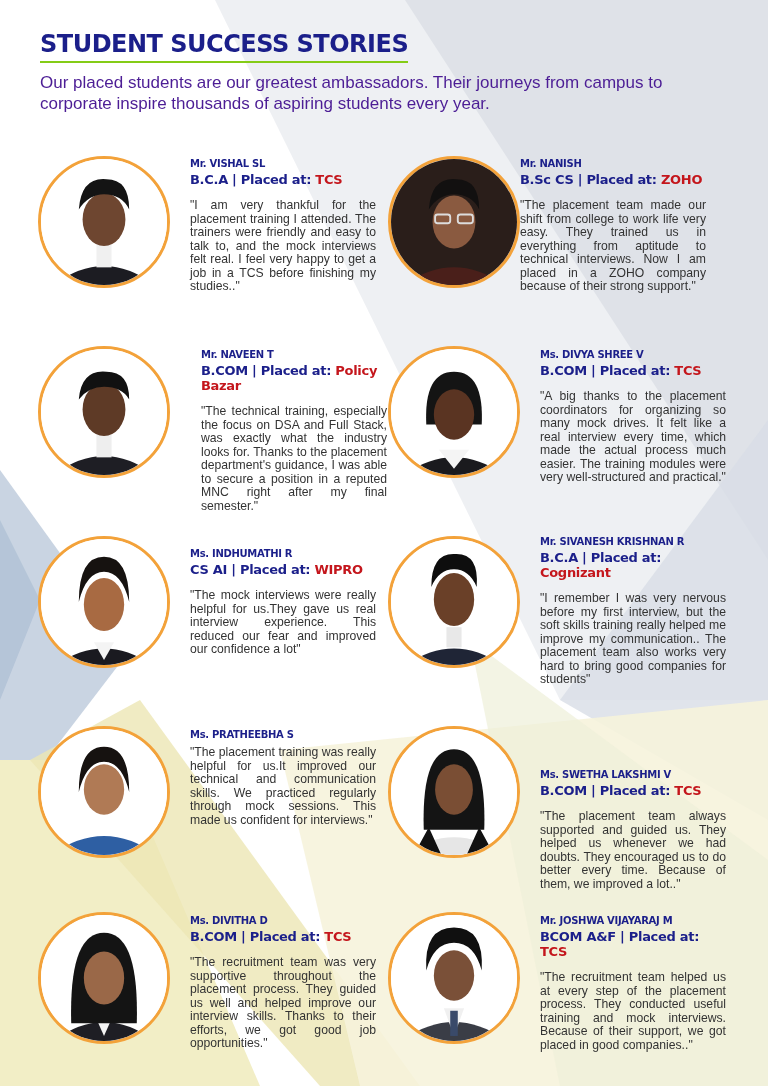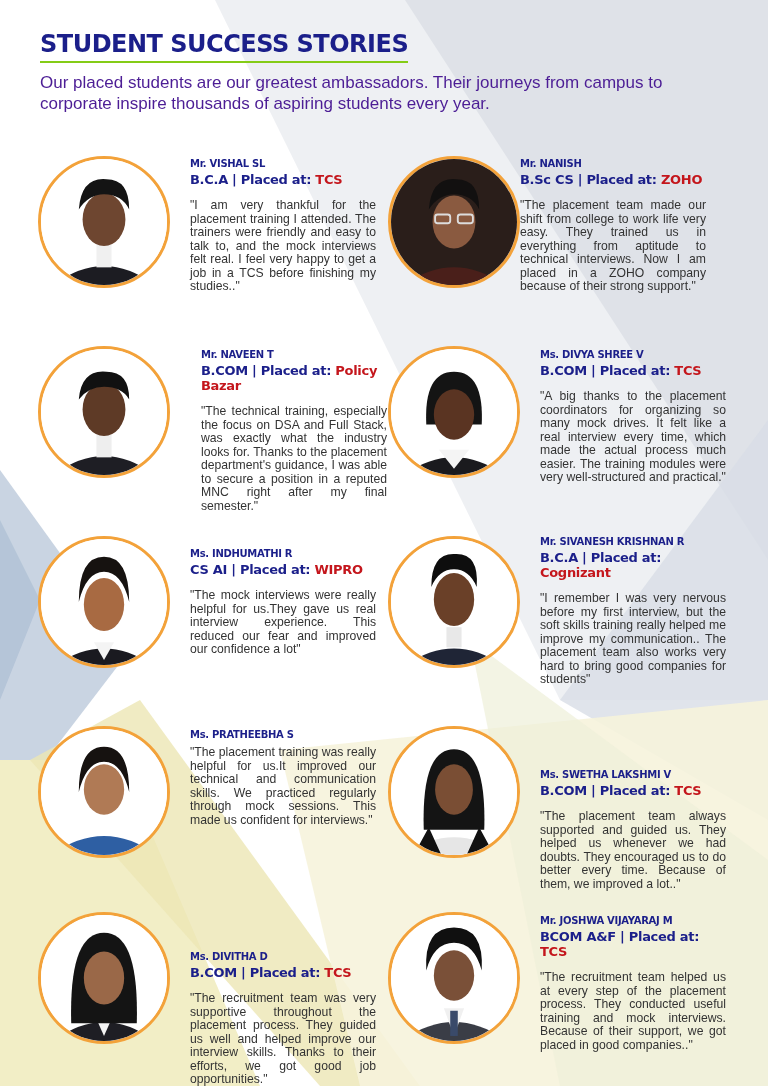--- a/index.html
+++ b/index.html
@@ -207,21 +207,21 @@
 <div class="card">
   <div class="photo" style="left:38px; top:912px;">
     <svg viewBox="0 0 100 100">
         <rect width="100" height="100" fill="#ffffff"></rect>
         <path d="M10 100 Q50 70 90 100 Z" fill="#1e1e24"></path>
         <path d="M42 78 L50 96 L58 78 Z" fill="#f4f4f4"></path>
         <path d="M24 86 Q22 14 50 14 Q78 14 76 86 Z" fill="#141414"></path>
         <ellipse cx="50" cy="50" rx="16" ry="21" fill="#9a6848"></ellipse>
       </svg>
   </div>
-  <div class="info" style="left:190px; top:948px;">
+  <div class="info" style="left:190px; top:912px;">
     <div class="name">Ms. DIVITHA D</div>
     <div class="meta"><span>B.COM | Placed at:  </span><span class="company">TCS</span></div>
     <div class="quote">"The recruitment team was very supportive throughout the placement process. They guided us well and helped improve our interview skills. Thanks to their efforts, we got good job opportunities."</div>
   </div>
 </div>
 
 <div class="card">
   <div class="photo" style="left:388px; top:912px;">
     <svg viewBox="0 0 100 100">
         <rect width="100" height="100" fill="#ffffff"></rect>

